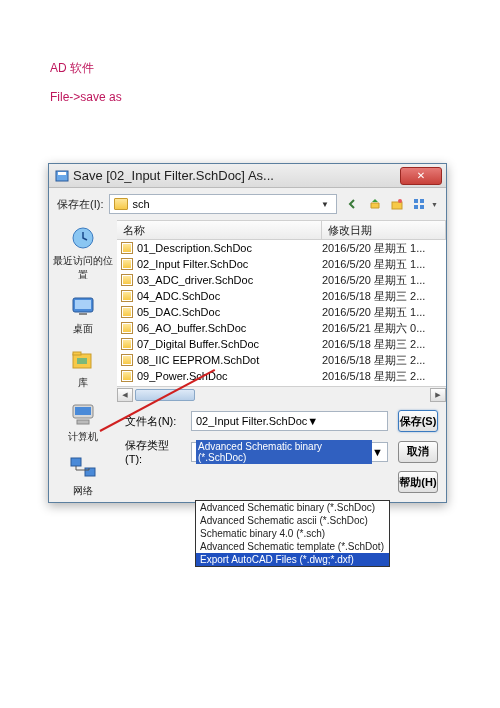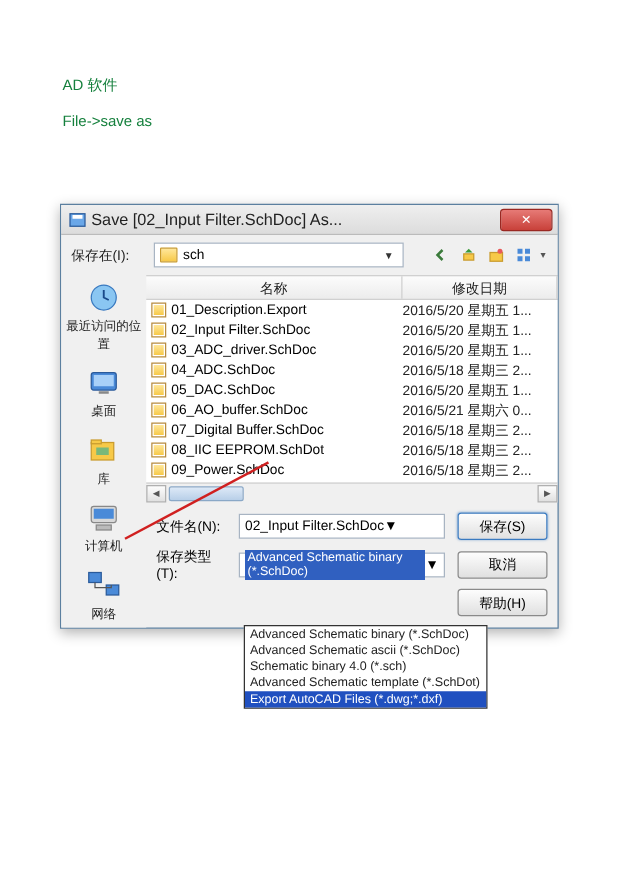--- a/index.html
+++ b/index.html
@@ -4,21 +4,21 @@
 <style>
   * { box-sizing: border-box; margin: 0; padding: 0; }
   body {
     width: 500px; height: 708px;
     font-family: "Segoe UI", "Microsoft YaHei", sans-serif;
     font-size: 11px;
     background: #fff;
     position: relative;
     overflow: hidden;
   }
-  .page-text { position: absolute; color: #15803d; font-size: 12px; }
+  .page-text { position: absolute; color: #be185d; font-size: 12px; }
   .dialog {
     position: absolute;
     left: 48px; top: 163px;
     width: 399px;
     border: 1px solid #5b7f9f;
     background: #f0f0f0;
     box-shadow: 0 3px 10px rgba(0,0,0,0.3);
   }
   .titlebar {
     height: 24px;
@@ -33,21 +33,21 @@
     width: 42px; height: 18px;
     background: linear-gradient(to bottom, #e67a76, #c8413a);
     border: 1px solid #9a2822;
     border-radius: 3px;
     display: flex; align-items: center; justify-content: center;
     color: #fff; font-size: 10px;
   }
   .toolbar-row {
     display: flex; align-items: center;
     padding: 6px 8px;
-    gap: 20px;
+    gap: 6px;
     background: #f0f0f0;
   }
   .label { color: #222; font-size: 11px; white-space: nowrap; }
   .dropdown {
     flex: 1;
     height: 20px;
     border: 1px solid #a8b4c2;
     background: #fff;
     display: flex; align-items: center;
     padding: 0 4px;
@@ -94,21 +94,21 @@
   .file-area { flex: 1; display: flex; flex-direction: column; }
   .list-header {
     display: flex; height: 20px;
     background: linear-gradient(to bottom, #fcfcfc, #ececec);
     border-top: 1px solid #d0d0d0;
     border-bottom: 1px solid #d0d0d0;
   }
   .col-h {
     border-right: 1px solid #d0d0d0;
     padding: 2px 6px;
-    font-size: 11px; color: #222; text-align: center;
+    font-size: 11px; color: #222;
   }
   .col-name { width: 205px; }
   .col-date { flex: 1; }
   .file-list {
     background: #fff;
     height: 146px;
     overflow: hidden;
   }
   .file-row {
     display: flex; align-items: center;
@@ -163,26 +163,26 @@
     padding: 0 4px; font-size: 11px;
     position: relative;
   }
   .input-wrap.sel { background: #fff; }
   .input-wrap .sel-text {
     background: #3060c0; color: #fff;
     padding: 1px 2px; flex: 1;
     font-size: 10px;
   }
   .btn {
-    width: 72px; height: 22px;
+    width: 40px; height: 22px;
     background: linear-gradient(to bottom, #fdfdfd, #e0e0e0);
     border: 1px solid #8a8a8a;
     border-radius: 3px;
     font-size: 11px;
-    display: flex; align-items: center; justify-content: center;
+    display: flex; align-items: center; justify-content: center; font-weight: bold;
   }
   .btn.primary { border: 1px solid #3a7ac0; box-shadow: 0 0 2px rgba(58,122,192,0.6); }
   .options-list {
     position: absolute;
     left: 146px; top: 336px;
     width: 195px;
     background: #fff;
     border: 1px solid #333;
     font-size: 10px;
     z-index: 10;
@@ -311,21 +311,21 @@
 
     <div class="file-area">
       <div class="list-header">
         <div class="col-h col-name">名称</div>
         <div class="col-h col-date">修改日期</div>
       </div>
       <div class="file-list" id="file-list">
           <div class="file-row">
             <div class="fname">
               <span class="doc-icon"></span>
-              <span>01_Description.Export</span>
+              <span>01_Description.SchDoc</span>
             </div>
             <div class="fdate">2016/5/20 星期五 1...</div>
           </div>
           <div class="file-row">
             <div class="fname">
               <span class="doc-icon"></span>
               <span>02_Input Filter.SchDoc</span>
             </div>
             <div class="fdate">2016/5/20 星期五 1...</div>
           </div>

